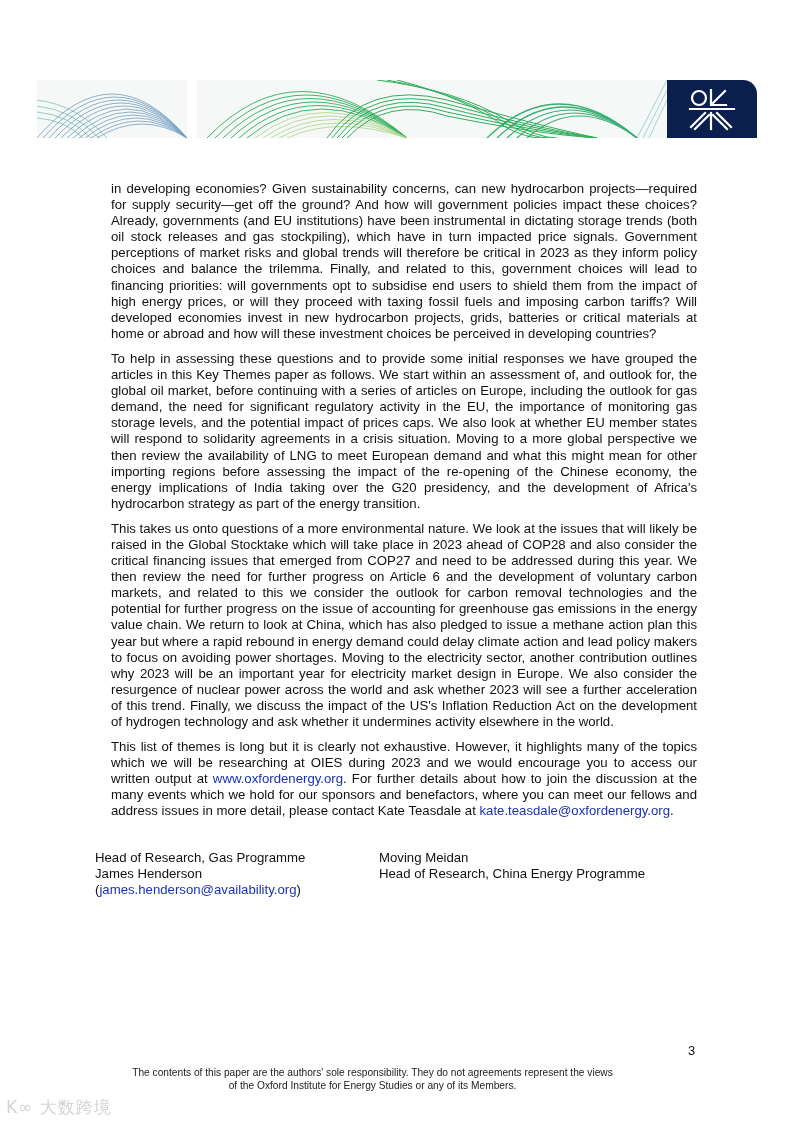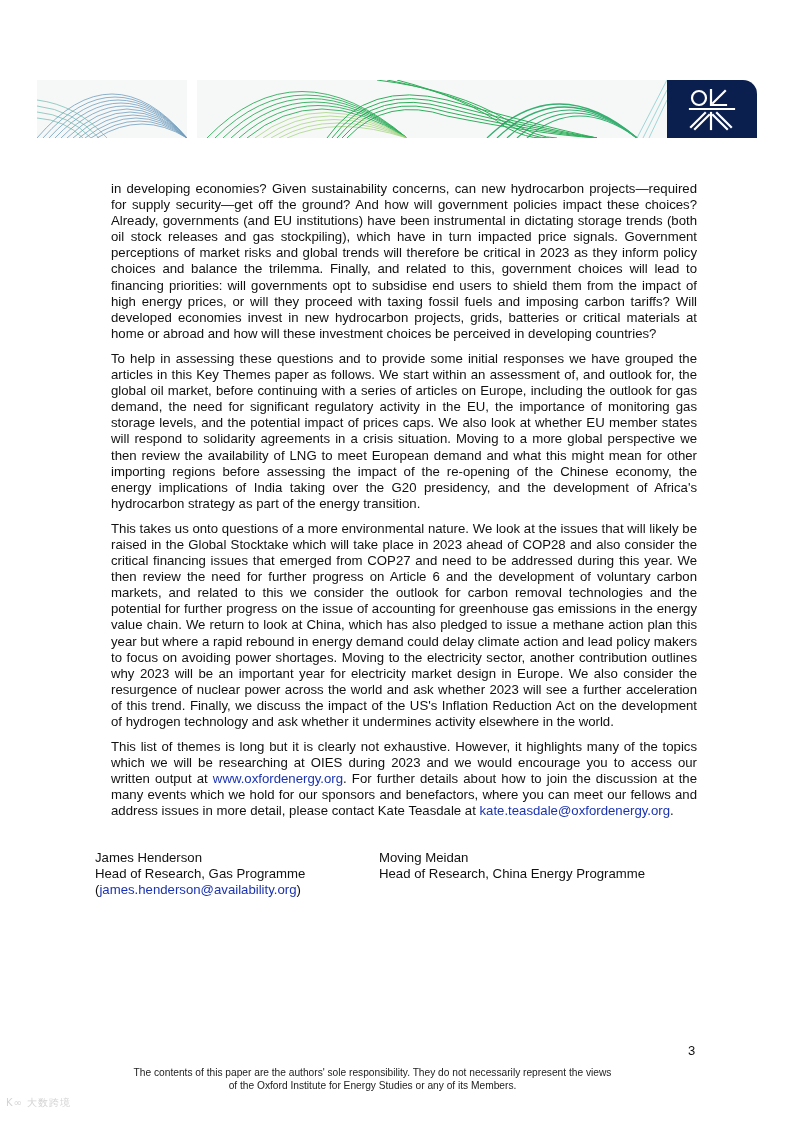--- a/index.html
+++ b/index.html
@@ -21,21 +21,21 @@
                 font-size: 13.2px; line-height: 16.1px; }
   .sig { position: absolute; top: 0; }
   .sig.left { left: 0; }
   .sig.right { left: 284px; }
   .sig div { white-space: nowrap; }
 
   .page-number { position: absolute; left: 688px; top: 1043px; font-size: 13px; }
   .footer-note { position: absolute; left: 100px; top: 1067px; width: 545px;
                  font-size: 10.2px; line-height: 12.5px; text-align: center; color: #222; }
 
-  .watermark { position: absolute; left: 6px; top: 1096px; font-size: 10px; color: #d4d4d4;
+  .watermark { position: absolute; left: 6px; top: 1096px; font-size: 17px; color: #d4d4d4;
                font-family: "DejaVu Sans", sans-serif; letter-spacing: 1px; }
 </style>
 </head>
 <body>
 
 <div class="banner">
   <svg width="630" height="58" viewBox="0 0 630 58">
     <rect x="0" y="0" width="630" height="58" fill="#f6f7f7"></rect>
 
     <g fill="none" stroke="#5b8fb5" stroke-width="0.8" opacity="0.85">
@@ -116,29 +116,29 @@
 
 <div class="body-text">
   <p>in developing economies? Given sustainability concerns, can new hydrocarbon projects—required for supply security—get off the ground? And how will government policies impact these choices? Already, governments (and EU institutions) have been instrumental in dictating storage trends (both oil stock releases and gas stockpiling), which have in turn impacted price signals. Government perceptions of market risks and global trends will therefore be critical in 2023 as they inform policy choices and balance the trilemma. Finally, and related to this, government choices will lead to financing priorities: will governments opt to subsidise end users to shield them from the impact of high energy prices, or will they proceed with taxing fossil fuels and imposing carbon tariffs? Will developed economies invest in new hydrocarbon projects, grids, batteries or critical materials at home or abroad and how will these investment choices be perceived in developing countries?</p>
   <p>To help in assessing these questions and to provide some initial responses we have grouped the articles in this Key Themes paper as follows. We start within an assessment of, and outlook for, the global oil market, before continuing with a series of articles on Europe, including the outlook for gas demand, the need for significant regulatory activity in the EU, the importance of monitoring gas storage levels, and the potential impact of prices caps. We also look at whether EU member states will respond to solidarity agreements in a crisis situation. Moving to a more global perspective we then review the availability of LNG to meet European demand and what this might mean for other importing regions before assessing the impact of the re-opening of the Chinese economy, the energy implications of India taking over the G20 presidency, and the development of Africa's hydrocarbon strategy as part of the energy transition.</p>
   <p>This takes us onto questions of a more environmental nature. We look at the issues that will likely be raised in the Global Stocktake which will take place in 2023 ahead of COP28 and also consider the critical financing issues that emerged from COP27 and need to be addressed during this year. We then review the need for further progress on Article 6 and the development of voluntary carbon markets, and related to this we consider the outlook for carbon removal technologies and the potential for further progress on the issue of accounting for greenhouse gas emissions in the energy value chain. We return to look at China, which has also pledged to issue a methane action plan this year but where a rapid rebound in energy demand could delay climate action and lead policy makers to focus on avoiding power shortages. Moving to the electricity sector, another contribution outlines why 2023 will be an important year for electricity market design in Europe. We also consider the resurgence of nuclear power across the world and ask whether 2023 will see a further acceleration of this trend. Finally, we discuss the impact of the US's Inflation Reduction Act on the development of hydrogen technology and ask whether it undermines activity elsewhere in the world.</p>
   <p><span>This list of themes is long but it is clearly not exhaustive. However, it highlights many of the topics which we will be researching at OIES during 2023 and we would encourage you to access our written output at </span><a class="link">www.oxfordenergy.org</a><span>. For further details about how to join the discussion at the many events which we hold for our sponsors and benefactors, where you can meet our fellows and address issues in more detail, please contact Kate Teasdale at </span><a class="link">kate.teasdale@oxfordenergy.org</a><span>.</span></p>
 </div>
 
 <div class="signatures">
   <div class="sig left">
+    <div>Head of Research, Gas Programme</div>
     <div>James Henderson</div>
-    <div>Head of Research, Gas Programme</div>
     <div><span>(</span><a class="link">james.henderson@availability.org</a><span>)</span></div>
   </div>
   <div class="sig right">
     <div>Moving Meidan</div>
     <div>Head of Research, China Energy Programme</div>
   </div>
 </div>
 
 <div class="page-number">3</div>
 <div class="footer-note">
-  <div>The contents of this paper are the authors' sole responsibility. They do not necessarily represent the views</div>
+  <div>The contents of this paper are the authors' sole responsibility. They do not agreements represent the views</div>
   <div>of the Oxford Institute for Energy Studies or any of its Members.</div>
 </div>
 
 <div class="watermark">K∞ 大数跨境</div>
 
 </body></html>

